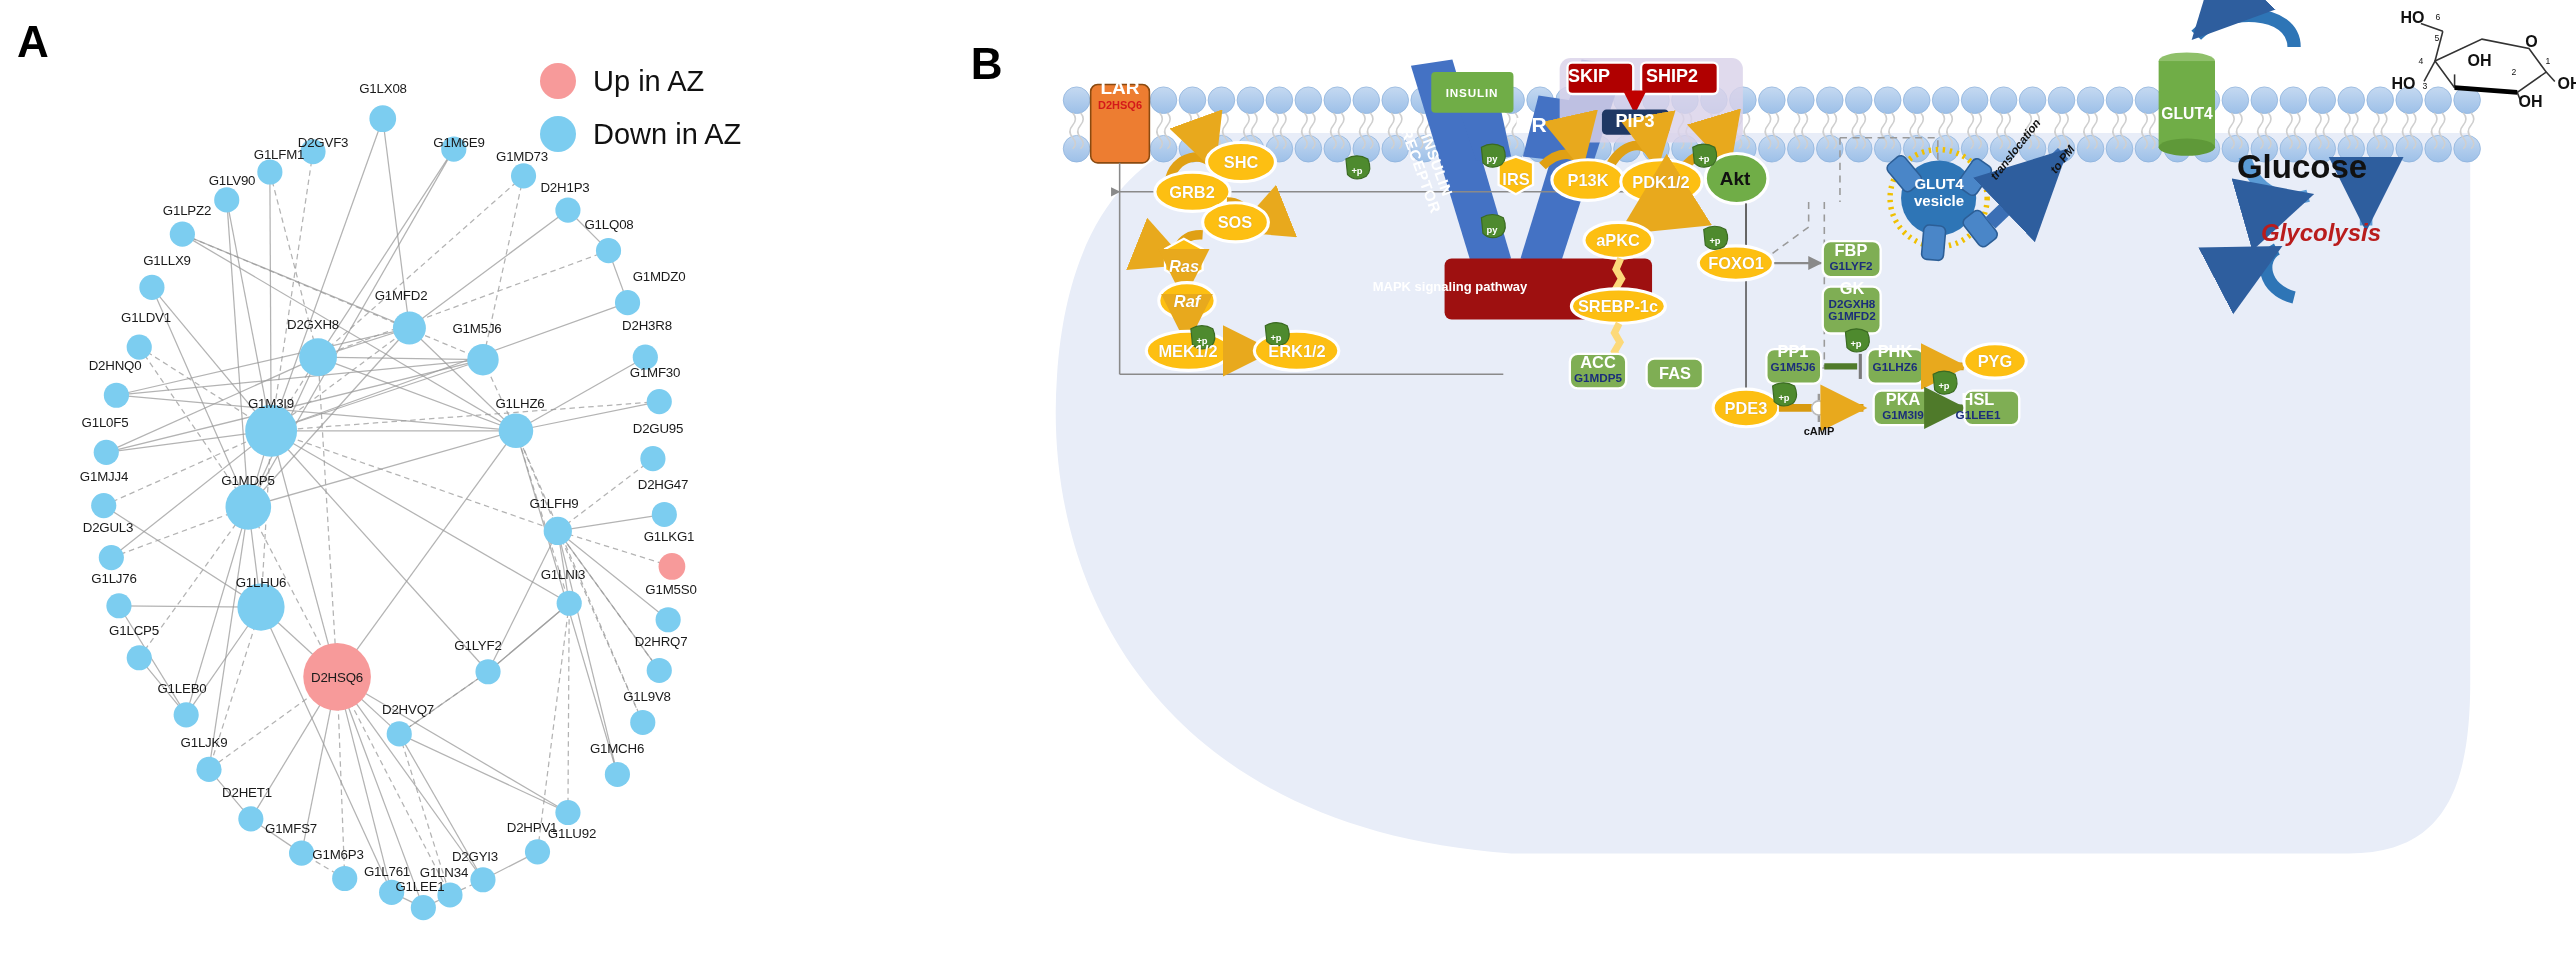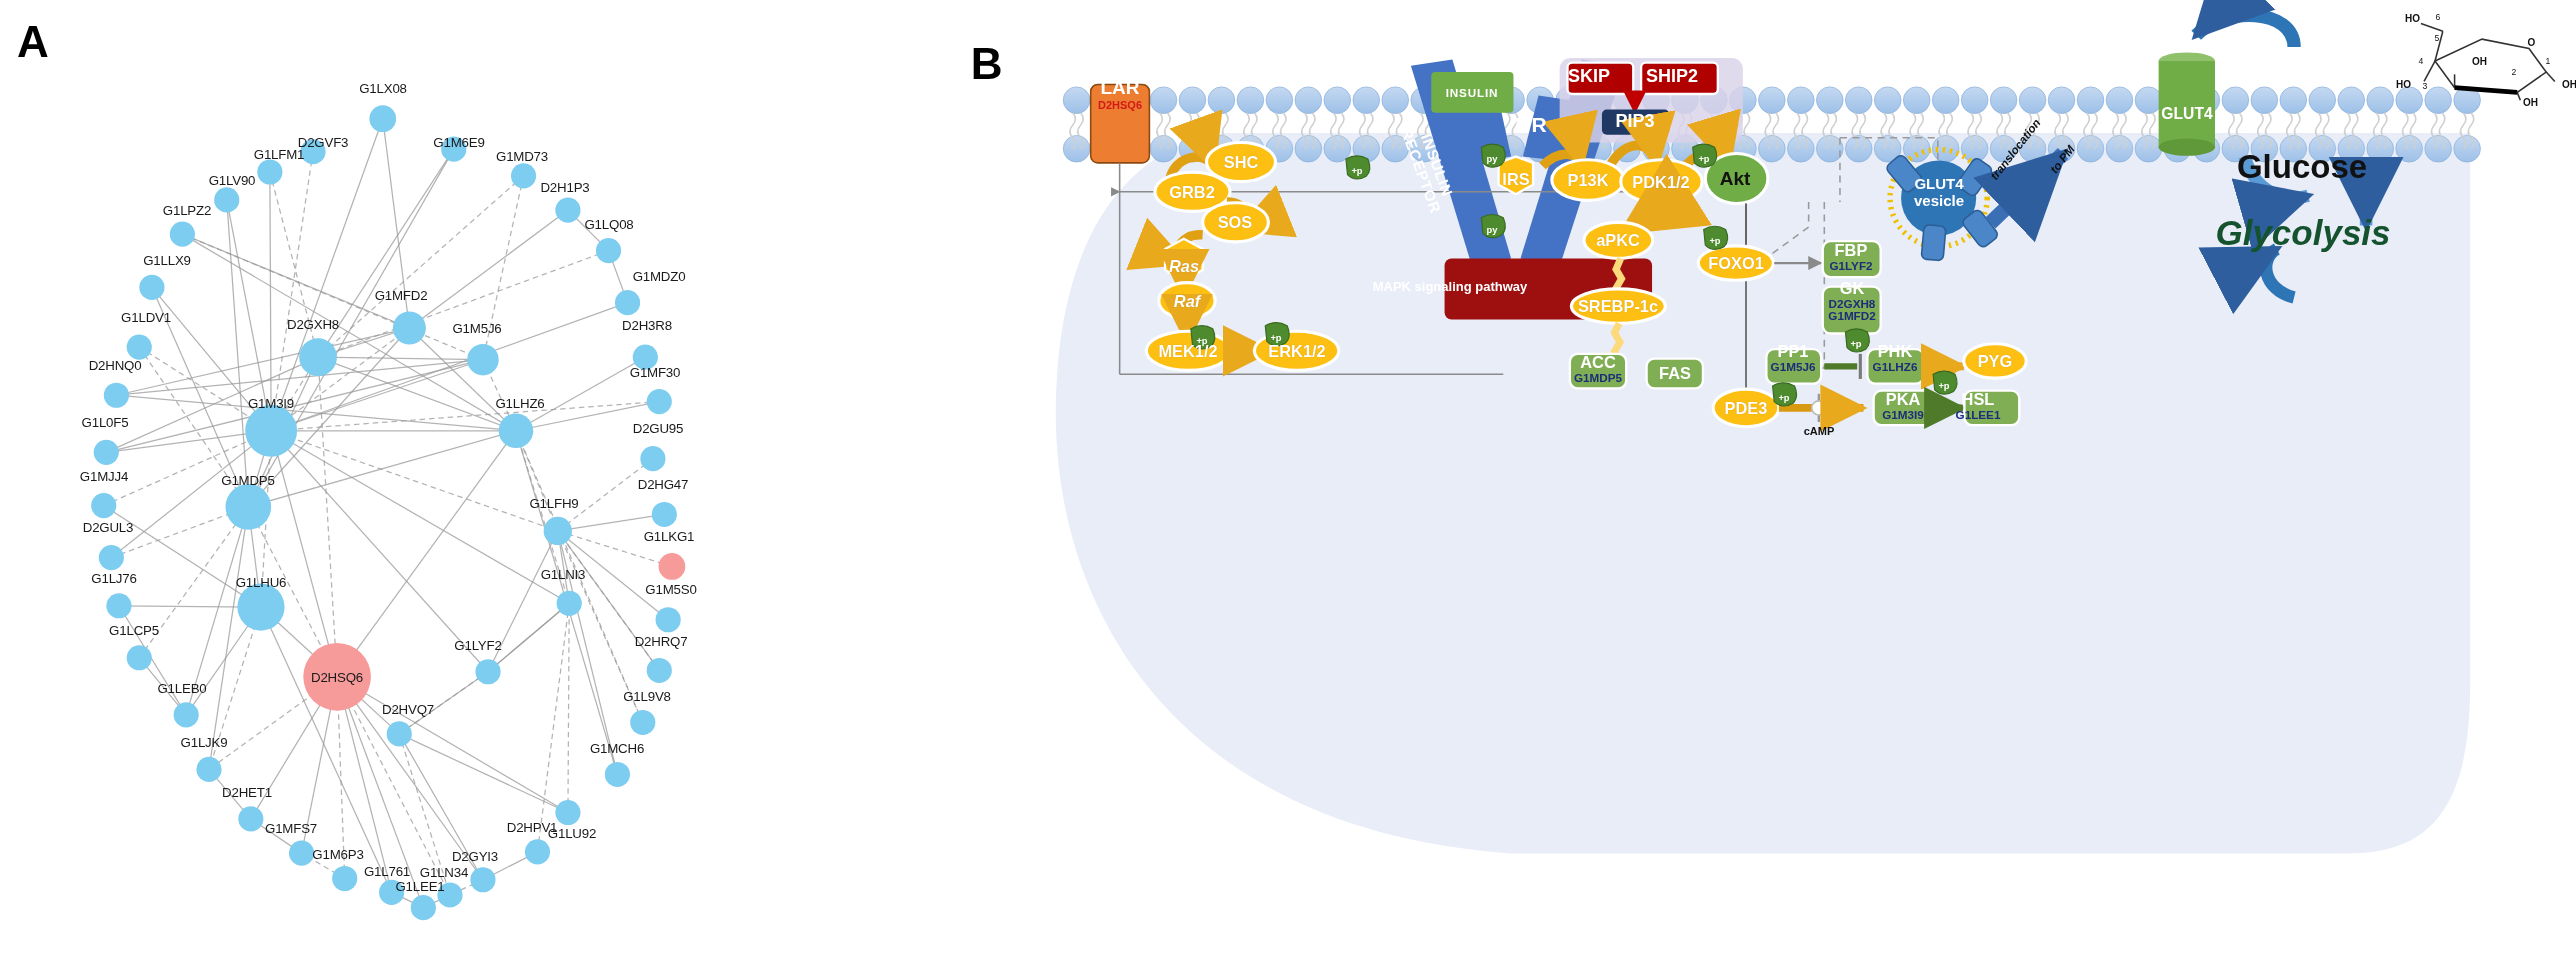--- a/index.html
+++ b/index.html
@@ -24,33 +24,33 @@
   #bsvg{position:absolute;left:0;top:0;}
 
   .blab{position:absolute;transform:translate(-50%,-50%);text-align:center;white-space:nowrap;
         font-family:"Liberation Sans",sans-serif;pointer-events:none;}
   .y-node{font-size:16.4px;font-weight:bold;color:#fff;text-shadow:0 0.8px 0.8px rgba(120,80,0,.5);}
   .g-node{font-size:16.4px;font-weight:bold;color:#fff;}
   .g-sub{font-size:11.7px;font-weight:bold;color:#1b2e7a;display:block;line-height:1.05;}
   .r-node{font-size:18px;font-weight:bold;color:#fff;}
   .d-node{font-size:18px;font-weight:bold;color:#fff;}
   .big-black{font-size:33px;font-weight:bold;color:#111;}
-  .big-black-i{font-size:35px;font-weight:bold;font-style:italic;color:#14532d;}
+  .big-black-i{font-size:24px;font-weight:bold;font-style:italic;color:#b91c1c;margin-left:18px;}
   .phos{font-size:9.4px;font-weight:bold;color:#fff;}
   .ir-txt{font-size:21px;font-weight:bold;color:#fff;letter-spacing:2.3px;}
   .rot-lab{font-size:15px;font-weight:bold;color:#fff;letter-spacing:0.8px;}
   .glut4-txt{font-size:15.7px;font-weight:bold;color:#fff;}
   .vesicle-txt{font-size:15px;font-weight:bold;color:#fff;line-height:1.15;}
   .translab{font-size:11.7px;font-weight:bold;font-style:italic;color:#111;}
   .insulin-txt{font-size:11.7px;font-weight:bold;color:#fff;letter-spacing:0.8px;}
   .lar-txt{font-size:19px;font-weight:bold;color:#fff;}
   .lar-sub{font-size:11px;font-weight:bold;color:#d41919;display:block;}
   .mapk-txt{font-size:13px;font-weight:bold;color:#fff;line-height:1.25;}
   .camp-txt{font-size:11px;font-weight:bold;color:#111;}
-  .glc-atom{font-size:10px;font-weight:bold;color:#111;padding-left:27px;}
+  .glc-atom{font-size:16px;font-weight:bold;color:#111;padding-left:27px;}
   .glc-num{font-size:8.6px;color:#111;}
 </style>
 </head>
 <body>
 
 <div id="stage">
 
   <div id="panelA">
     <div class="panel-letter" style="left:17px;top:17px;">A</div>
     <svg id="netsvg" width="963" height="974" viewBox="0 0 1230 1244">
@@ -259,20 +259,30 @@
         <div class="node-label" style="left: 572px; top: 790px; margin-top: 43px;">G1LU92</div>
         <div class="node-label" style="left: 291px; top: 828px;">G1MFS7</div>
         <div class="node-label" style="left: 532px; top: 827px;">D2HPV1</div>
         <div class="node-label" style="left: 338px; top: 854px;">G1M6P3</div>
         <div class="node-label" style="left: 475px; top: 856px;">D2GYI3</div>
         <div class="node-label" style="left: 387px; top: 871px;">G1L761</div>
         <div class="node-label" style="left: 444px; top: 872px;">G1LN34</div>
         <div class="node-label" style="left: 420px; top: 886px;">G1LEE1</div>
       </div>
 
+    <div class="legend" style="left:540px;top:63px;">
+      <div class="legend-row">
+        <div class="legend-dot" id="lg-up" style="background: rgb(247, 154, 154);"></div>
+        <div class="legend-text">Up in AZ</div>
+      </div>
+      <div class="legend-row">
+        <div class="legend-dot" id="lg-down" style="background: rgb(124, 205, 240);"></div>
+        <div class="legend-text">Down in AZ</div>
+      </div>
+    </div>
   </div>
 
   <div id="panelB">
     <div class="panel-letter" style="left:7.8px;top:39px;">B</div>
 
     <svg id="bsvg" width="1613" height="974" viewBox="0 0 2060 1244">
         <defs>
           <marker id="ar-gold" markerWidth="7" markerHeight="7" refX="5.5" refY="3" orient="auto">
             <path d="M0,0 L6,3 L0,6 Z" fill="#e8a91d"></path>
           </marker>

